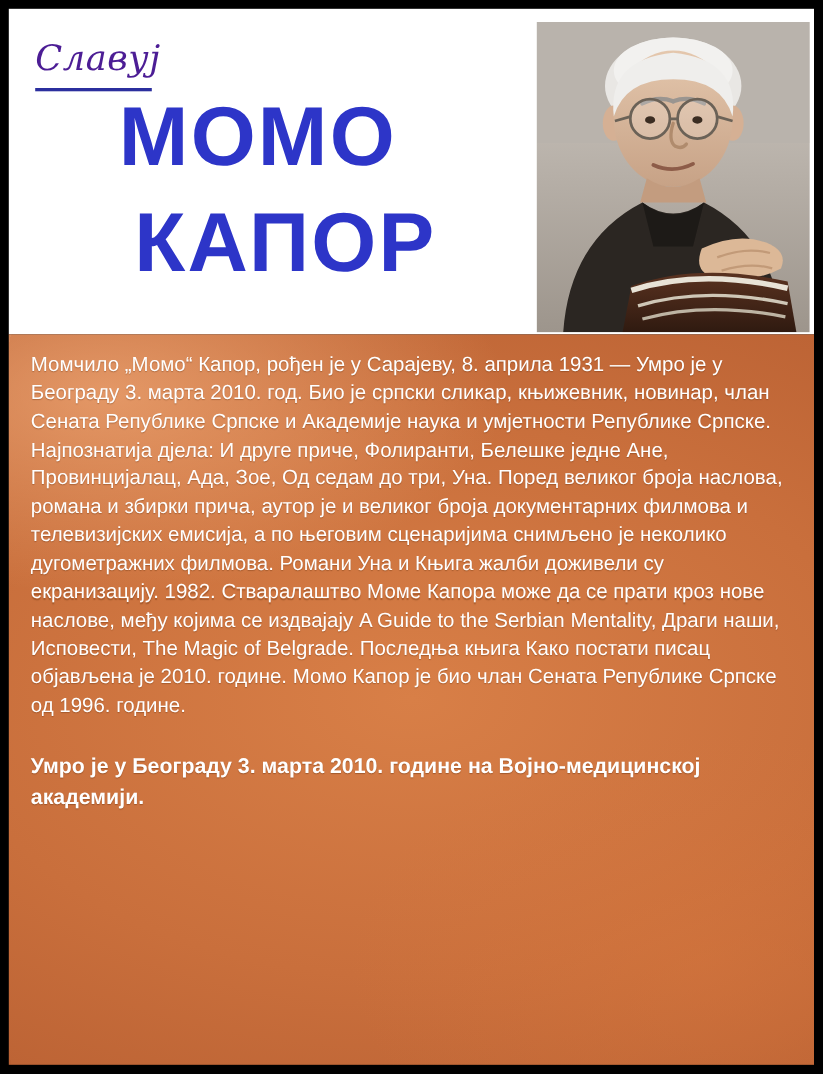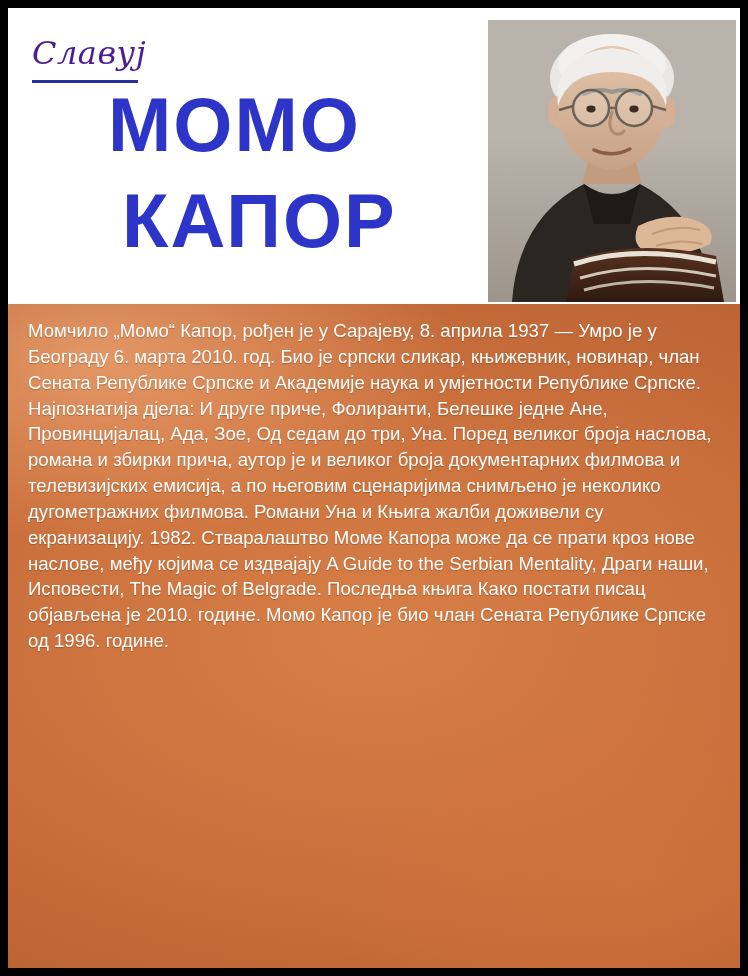--- a/index.html
+++ b/index.html
@@ -208,21 +208,22 @@
         <path d="M86 244 q62 -20 142 -2" stroke="#e8e2d6" stroke-width="5" fill="none"></path>
         <path d="M92 258 q60 -18 136 -2" stroke="#cfc7b7" stroke-width="3" fill="none"></path>
         <path d="M96 270 q58 -16 130 -2" stroke="#bdb4a3" stroke-width="3" fill="none"></path>
       </svg>
     </div>
   </div>
 
   <div class="body-panel">
     <div class="content">
       <div class="bio-text">
-        <p class="para">Момчило „Момо“ Капор, рођен је у Сарајеву, 8. априла 1937 — Умро је у Београду 6. марта 2010. год. Био је српски сликар, књижевник, новинар, члан Сената Републике Српске и Академије наука и умјетности Републике Српске.</p>
+        <p class="para">Момчило „Момо“ Капор, рођен је у Сарајеву, 8. априла 1931 — Умро је у Београду 3. марта 2010. год. Био је српски сликар, књижевник, новинар, члан Сената Републике Српске и Академије наука и умјетности Републике Српске.</p>
         <p class="para">Најпознатија дјела: И друге приче, Фолиранти, Белешке једне Ане, Провинцијалац, Ада, Зое, Од седам до три, Уна. Поред великог броја наслова, романа и збирки прича, аутор је и великог броја документарних филмова и телевизијских емисија, а по његовим сценаријима снимљено је неколико дугометражних филмова. Романи Уна и Књига жалби доживели су екранизацију. 1982. Стваралаштво Моме Капора може да се прати кроз нове наслове, међу којима се издвајају A Guide to the Serbian Mentality, Драги наши, Исповести, The Magic of Belgrade. Последња књига Како постати писац објављена је 2010. године. Момо Капор је био члан Сената Републике Српске од 1996. године.</p>
       </div>
       <div class="death-note">
+        <p class="line">Умро је у Београду 3. марта 2010. године на Војно-медицинској академији.</p>
       </div>
     </div>
   </div>
 
 </div>
 
 </body></html>

